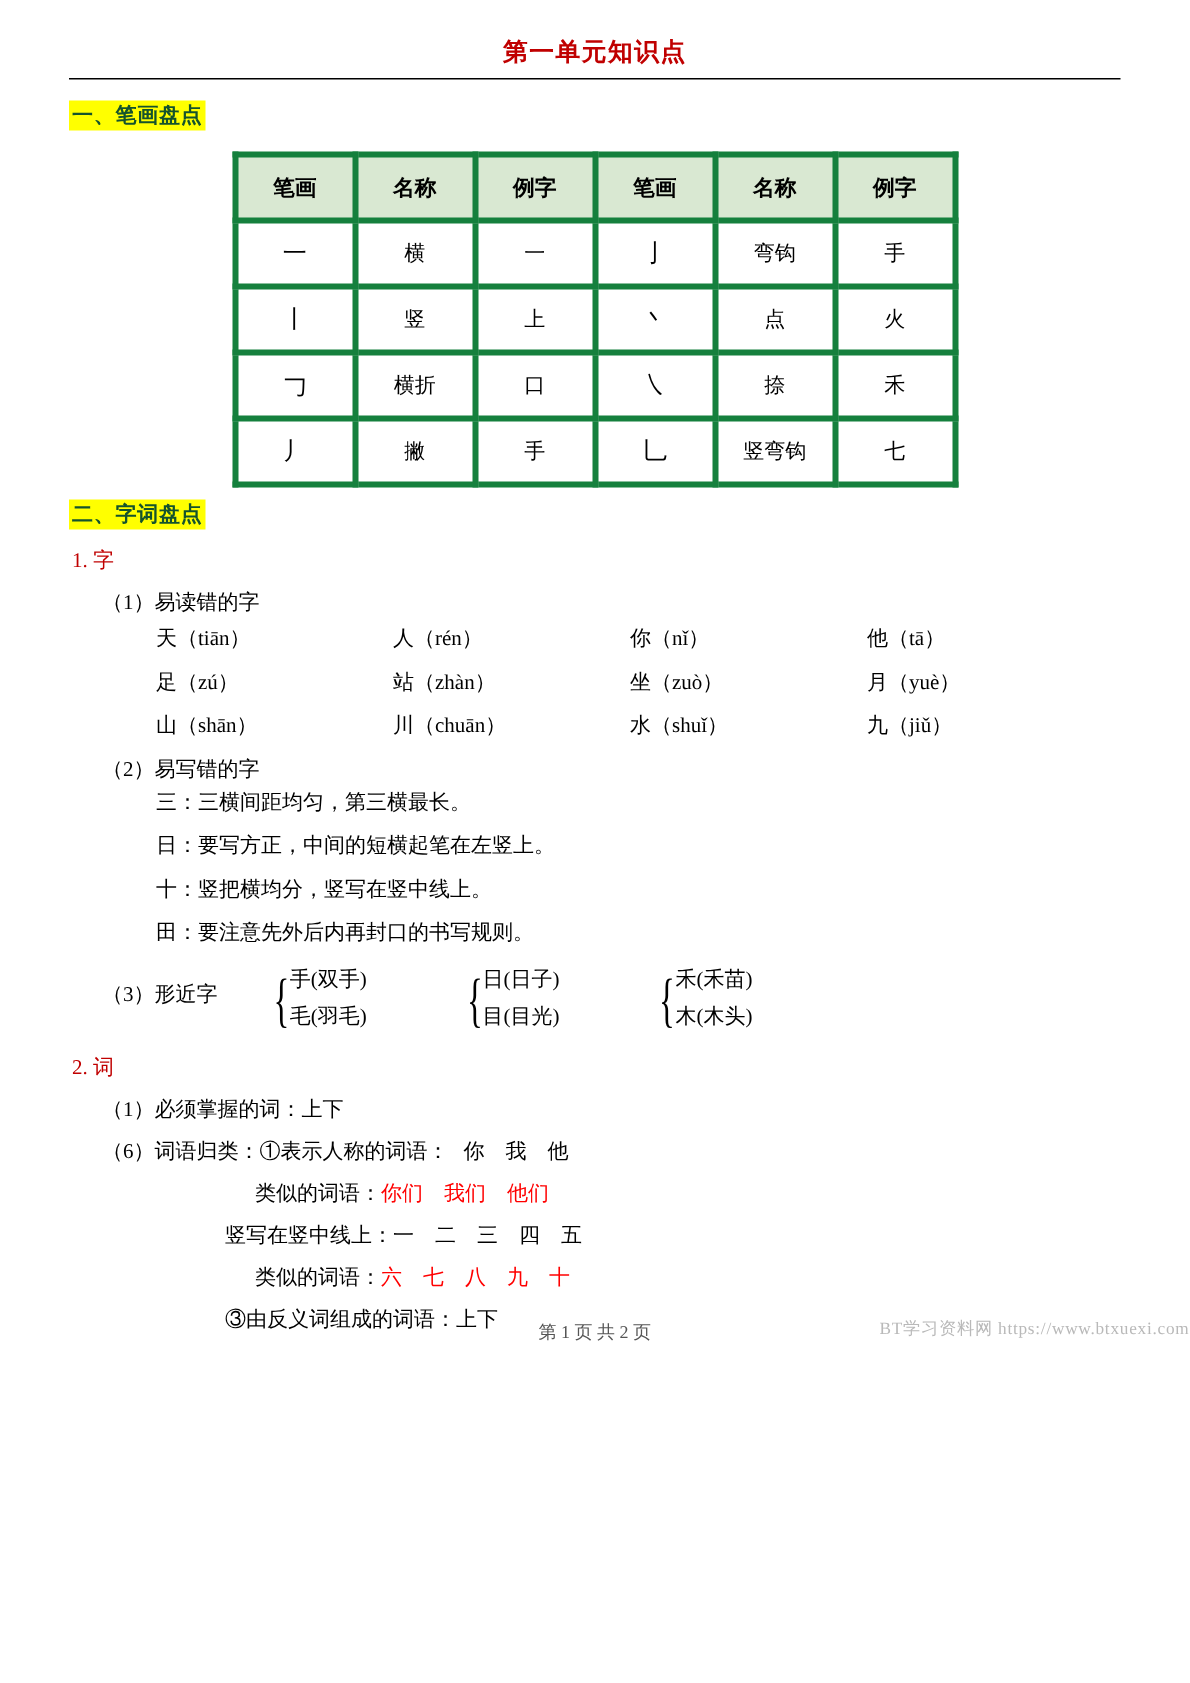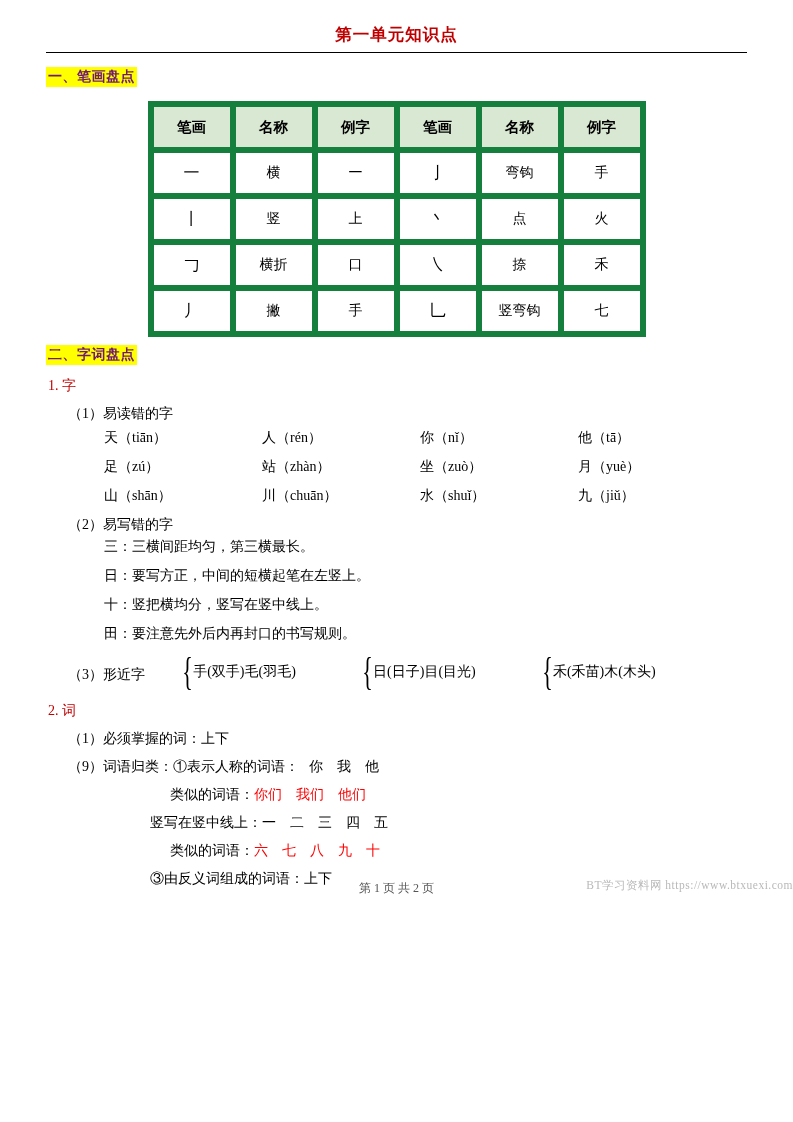--- a/index.html
+++ b/index.html
@@ -30,39 +30,39 @@
     letter-spacing: 1px;
     margin: 10px 0 6px 0;
   }
   .title-rule {
     border: none;
     border-top: 1px solid #000;
     margin: 0 0 14px 0;
   }
   .hl-heading {
     background: #ffff00;
-    color: #701a75;
+    color: #14532d;
     font-weight: bold;
     font-size: 14px;
     display: inline-block;
     padding: 1px 2px;
     letter-spacing: 0.5px;
   }
   .stroke-table-wrap {
     display: flex;
     justify-content: center;
     margin: 14px 0 8px 0;
   }
   table.stroke-table {
     border-collapse: collapse;
     font-size: 14px;
   }
   table.stroke-table th,
   table.stroke-table td {
-    border: 6px solid #15803d;
+    border: 4px solid #15803d;
     width: 74px;
     height: 38px;
     text-align: center;
     vertical-align: middle;
     font-weight: normal;
     margin-left: 14px;
   }
   table.stroke-table thead th {
     background: #d9e8d2;
     font-weight: bold;
@@ -116,21 +116,21 @@
   .brace {
     font-size: 40px;
     line-height: 0.9;
     transform: scaleX(0.55);
     transform-origin: center;
     display: inline-block;
     margin-right: -4px;
   }
   .brace-items {
     display: flex;
-    flex-direction: row;
+    flex-direction: column;
     font-size: 14px;
     line-height: 1.75;
   }
   .ci-line {
     font-size: 14px;
     margin: 10px 0 4px 22px;
   }
   .ci-sub {
     font-size: 14px;
     margin: 10px 0 4px 124px;
@@ -288,21 +288,21 @@
         <span>木(木头)</span>
       </span>
     </span>
   </div>
 
   <div class="red-num">2. 词</div>
 
   <div class="ci-line">（1）必须掌握的词：上下</div>
 
   <div class="ci-line">
-    <span>（9）词语归类：①表示人称的词语：</span><span class="sp-s"></span><span>你　我　他</span>
+    <span>（6）词语归类：①表示人称的词语：</span><span class="sp-s"></span><span>你　我　他</span>
   </div>
 
   <div class="ci-sub">
     <span>类似的词语：</span><span class="red">你们　我们　他们</span>
   </div>
 
   <div class="ci-sub2">
     <span>竖写在竖中线上：</span><span>一　二　三　四　五</span>
   </div>
 

